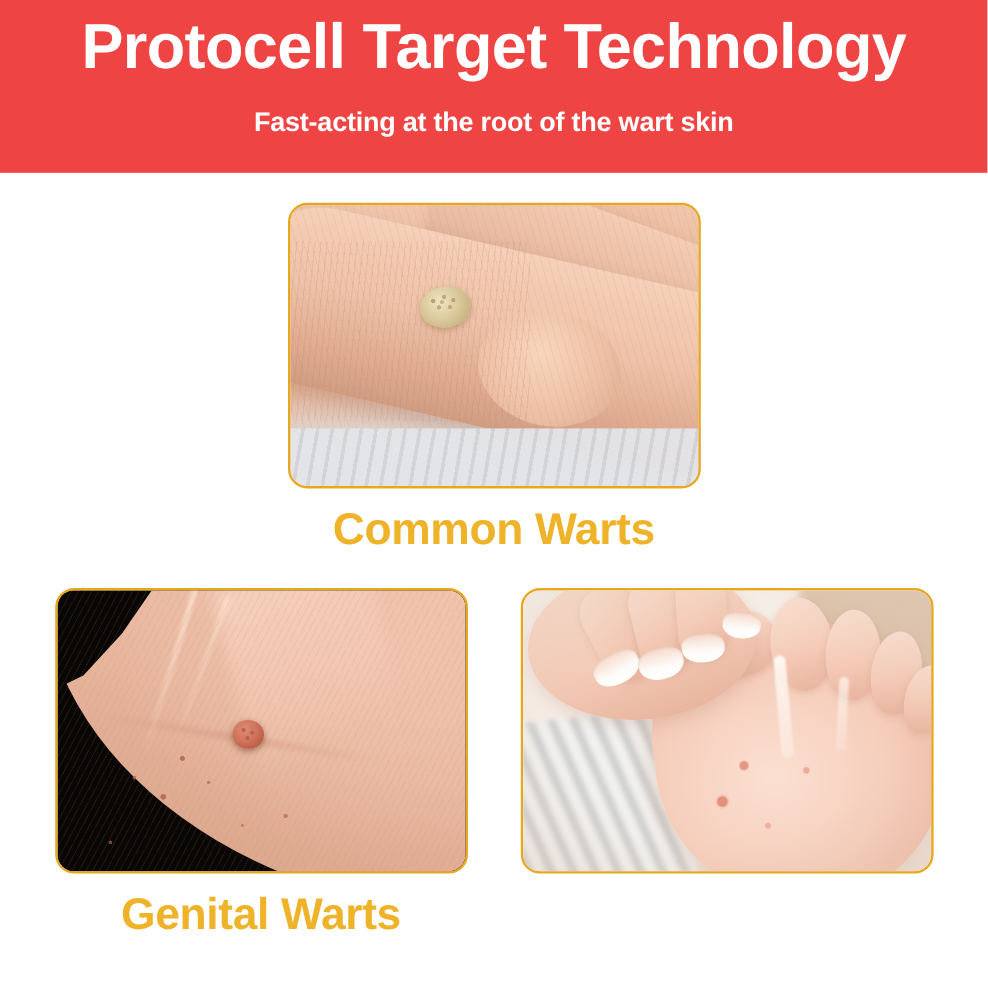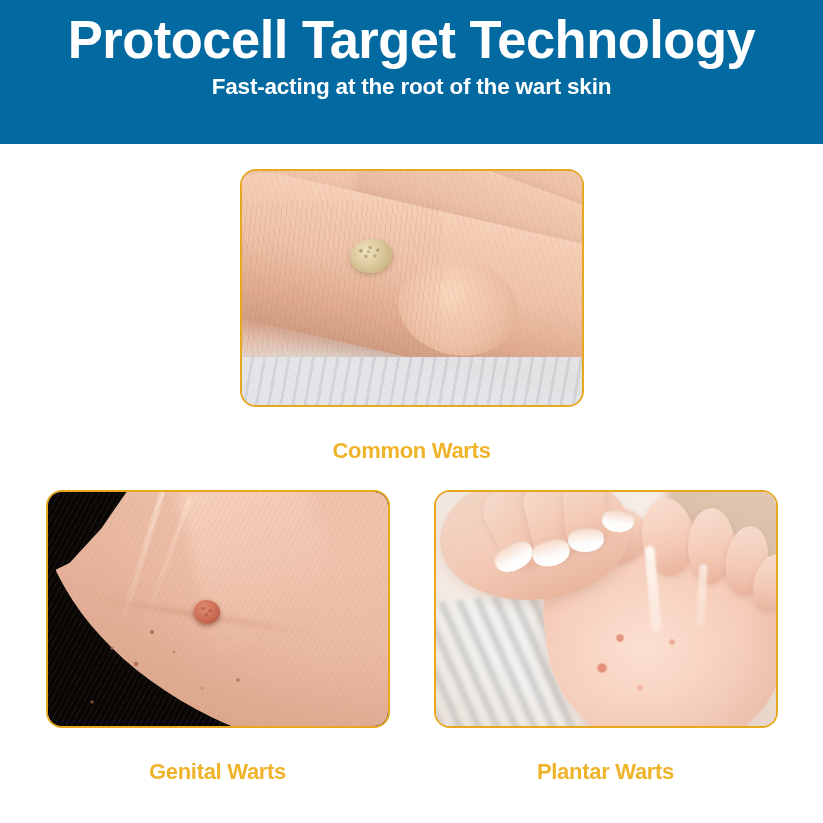--- a/index.html
+++ b/index.html
@@ -14,21 +14,21 @@
     position:relative;
     width:823px; height:823px;
     background:#ffffff;
   }
 
   
   .banner {
     position:absolute;
     left:0; top:0;
     width:823px; height:144px;
-    background:#0369a1;
+    background:#ef4444;
     text-align:center;
     overflow:hidden;
   }
   .banner-title {
     margin-top:10px;
     color:#ffffff;
     font-size:53px;
     font-weight:bold;
     letter-spacing:-0.5px;
     line-height:60px;
@@ -36,21 +36,21 @@
     transform:scaleX(0.99);
   }
   .banner-sub {
     color:#ffffff;
     font-size:22.5px;
     font-weight:bold;
     line-height:27px;
     letter-spacing:-0.2px;
     white-space:nowrap;
   }
-  .banner-sub.first { margin-top:3px;text-align:center; }
+  .banner-sub.first { margin-top:18px;text-align:center; }
 
   
   .grid {
     position:absolute;
     left:0; top:144px;
     width:823px; height:679px;
   }
   .row {
     position:absolute;
     left:0;
@@ -80,23 +80,23 @@
     overflow:hidden;
   }
   .photo {
     position:absolute;
     inset:0;
     border-radius:13px;
     overflow:hidden;
   }
 
   .caption {
-    margin-top:24px;
+    margin-top:14px;
     color:#EFB32A;
-    font-size:22px;
+    font-size:37px;
     font-weight:bold;
     letter-spacing:-0.3px;
     line-height:40px;
     white-space:nowrap;
   }
 
   
   .ph-hand { background:#e9bda6; }
   .ph-hand .bg {
     position:absolute; inset:0;
@@ -494,19 +494,18 @@
             <div class="fing g1"></div>
             <div class="fing g2"></div>
             <div class="fing g3"></div>
             <div class="nail n1"></div>
             <div class="nail n2"></div>
             <div class="nail n3"></div>
             <div class="nail n4"></div>
             <div class="vig"></div>
           </div>
         </div>
-        <div class="caption">Plantar Warts</div>
       </div>
 
     </div>
   </div>
 
 </div>
 
 </body></html>

